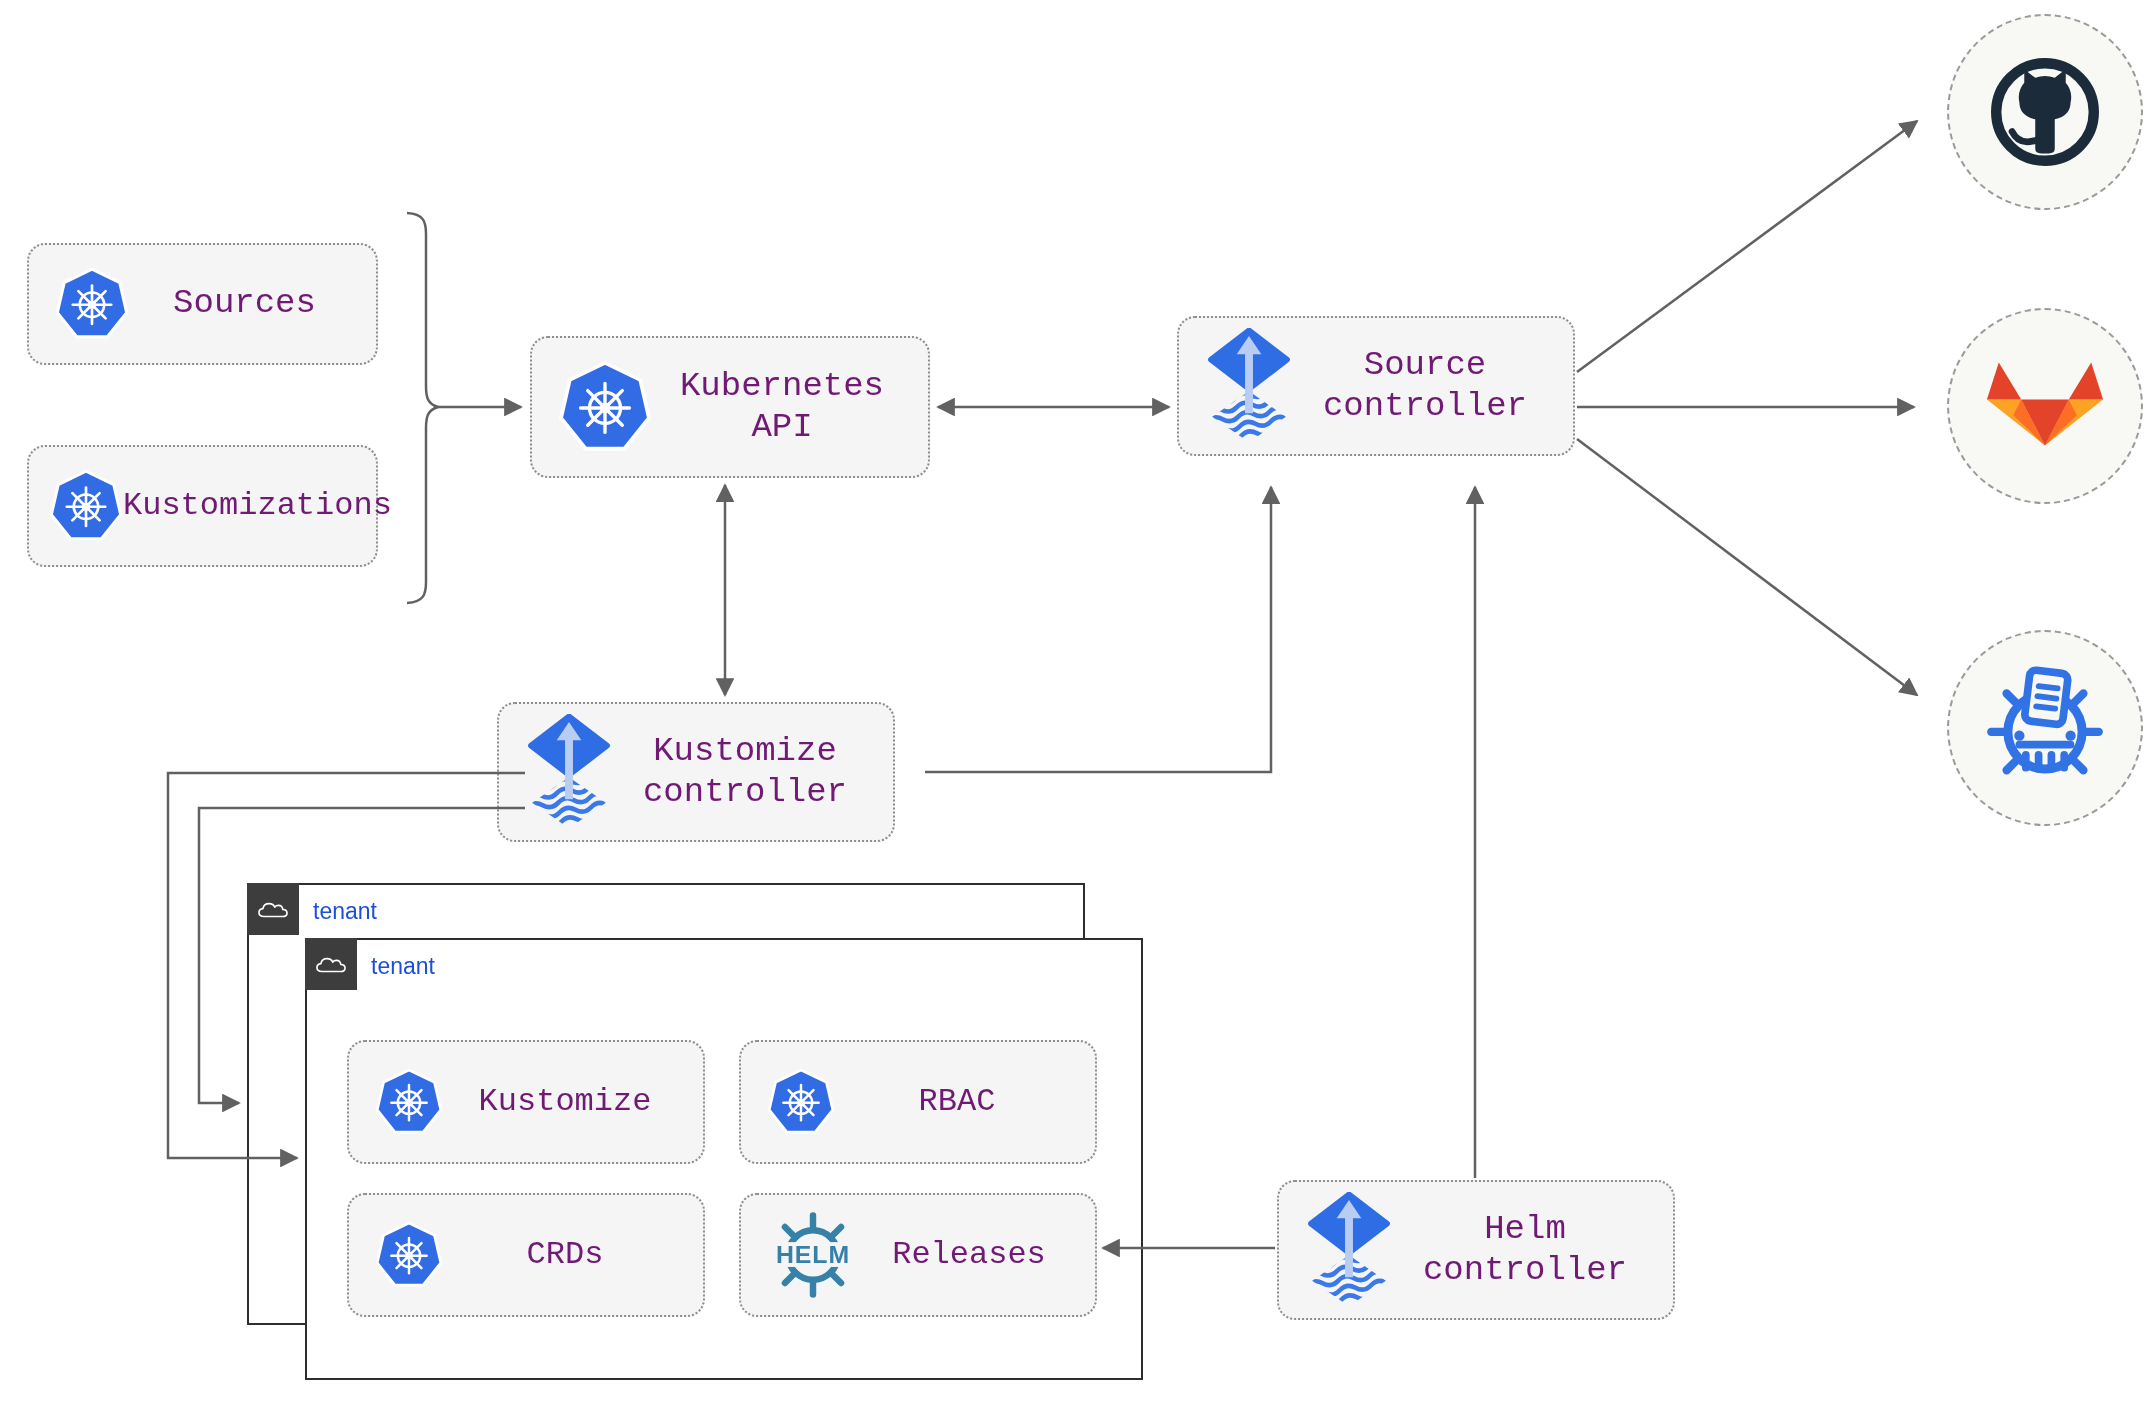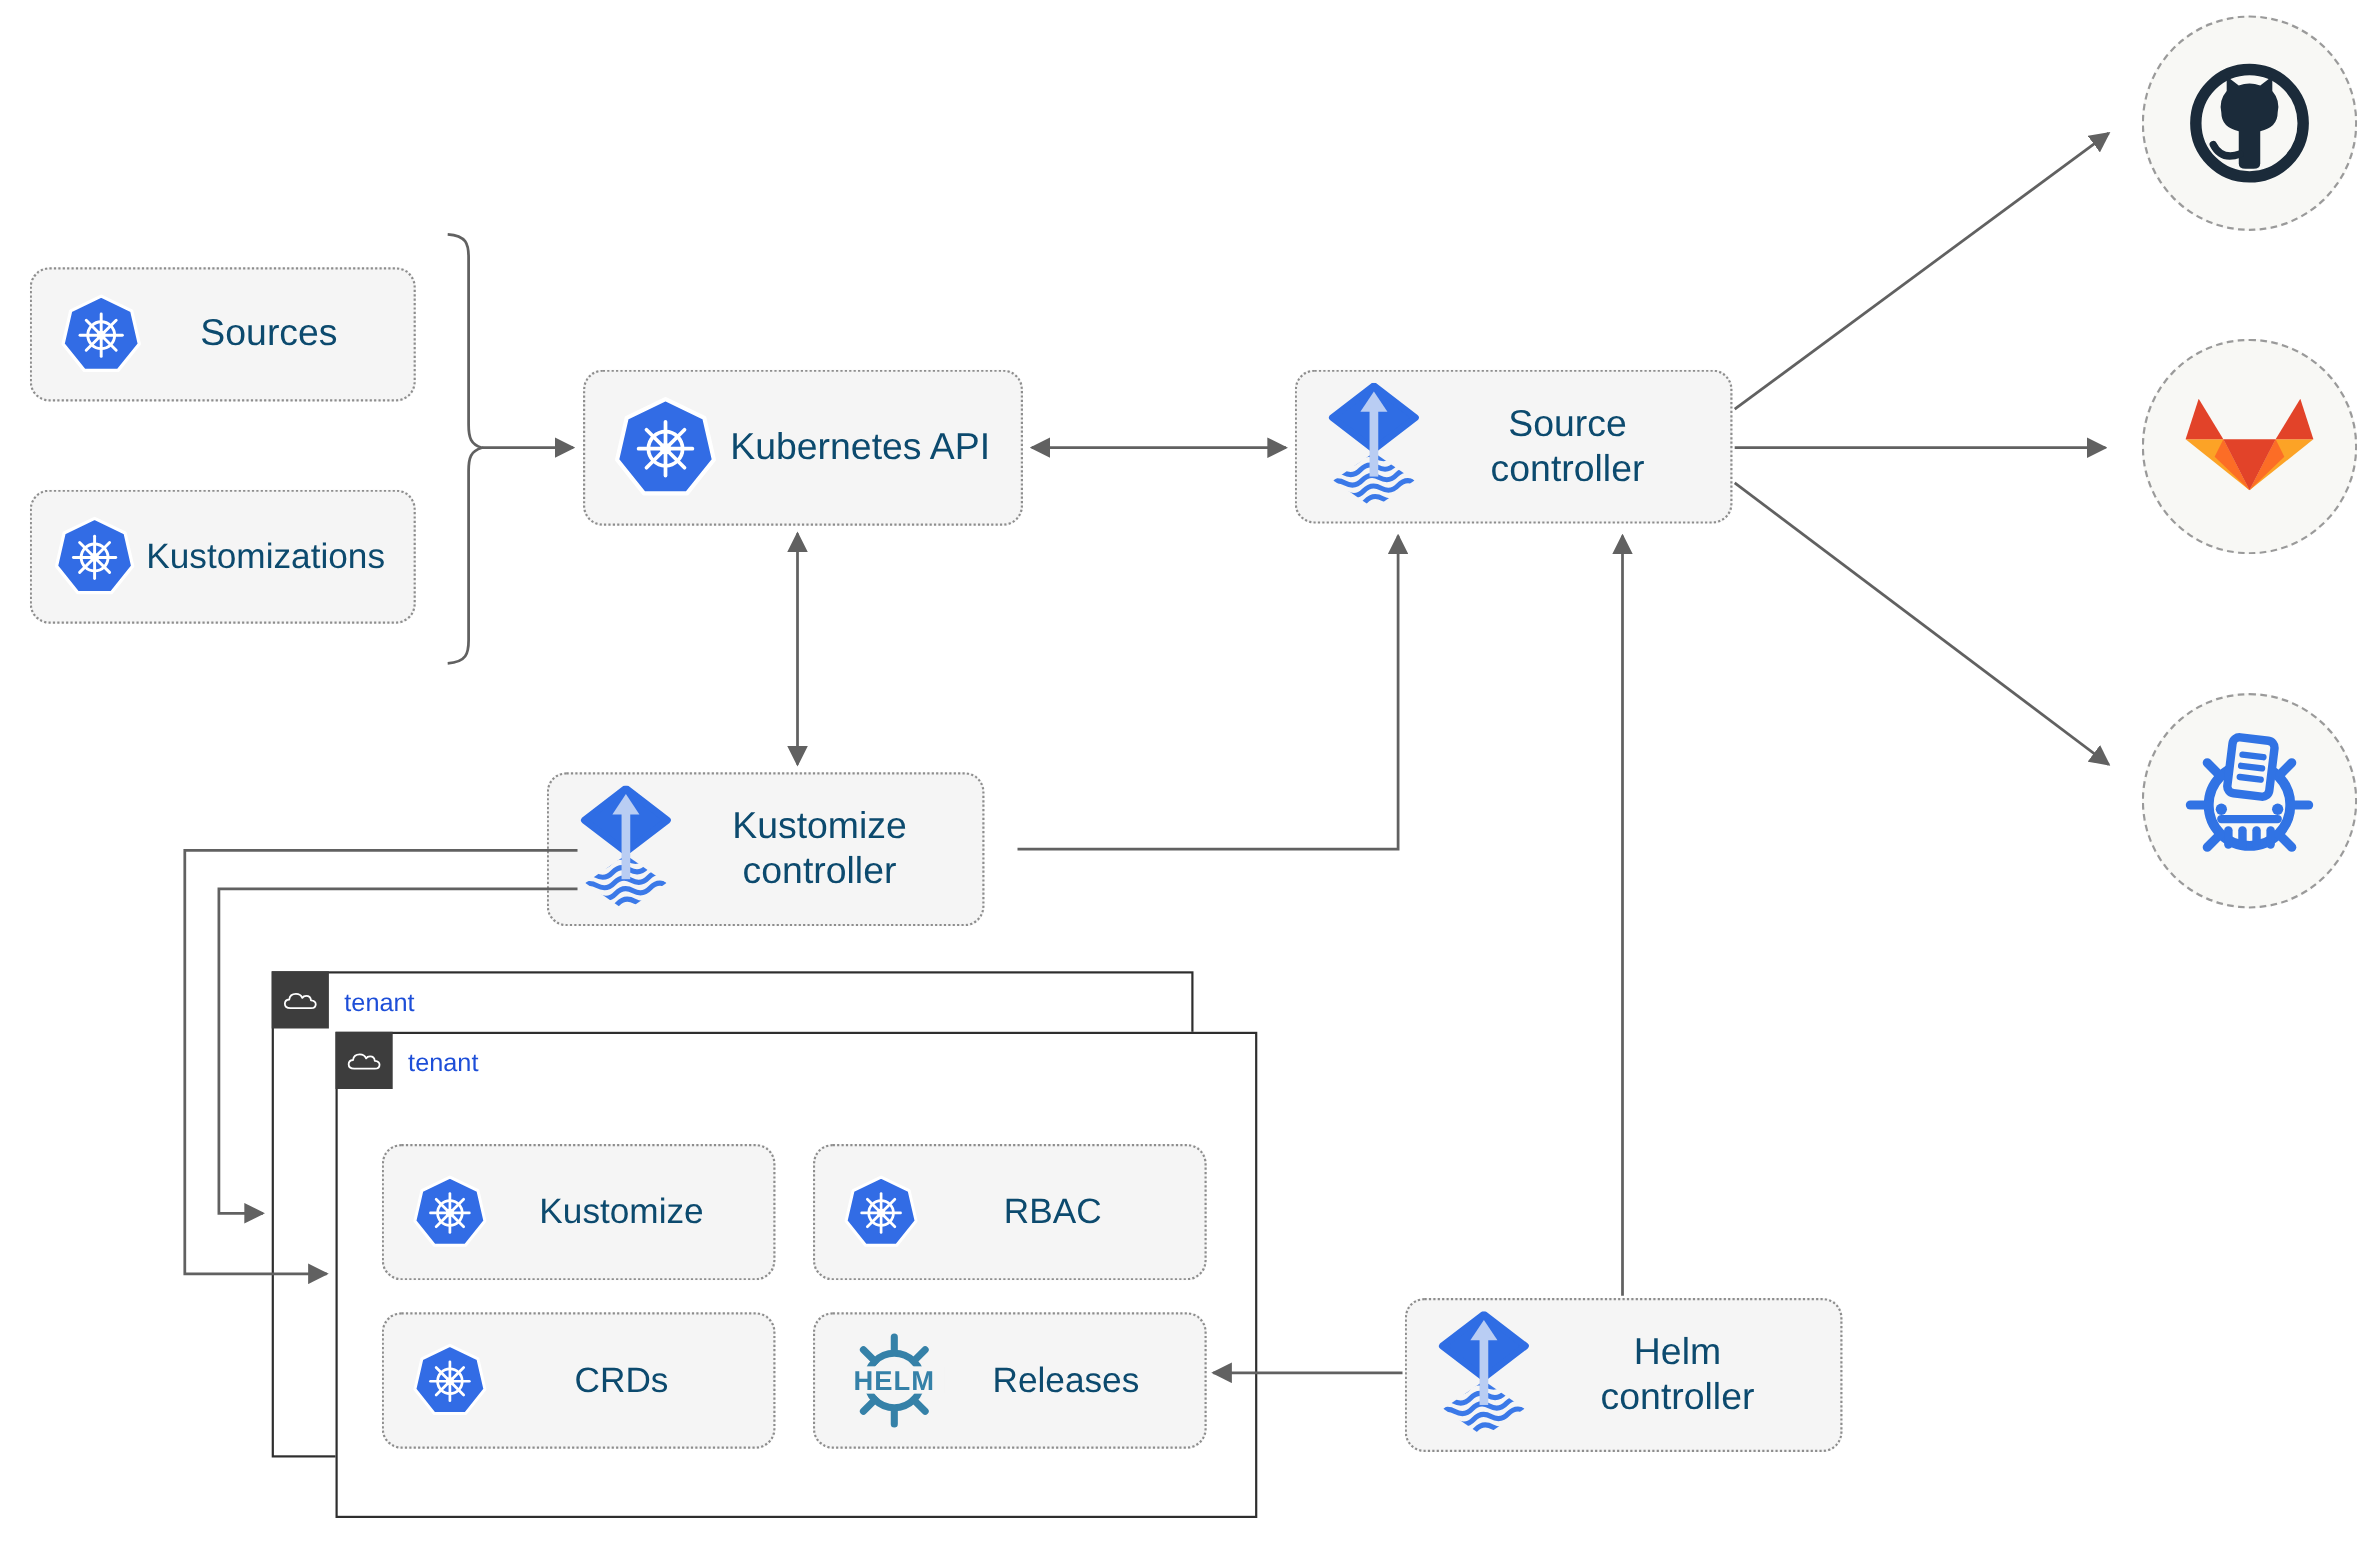--- a/index.html
+++ b/index.html
@@ -3,21 +3,21 @@
 <meta charset="utf-8">
 <style>
   html,body{margin:0;padding:0;background:#ffffff;}
   body{font-family:"Liberation Sans", sans-serif;}
   .canvas{position:relative;width:2144px;height:1407px;background:#ffffff;overflow:hidden;}
 
   
   .node{position:absolute;background:#f5f5f5;border:2px dotted #8d8d8d;border-radius:18px;
         display:flex;align-items:center;box-sizing:border-box;}
   .node .nicon{flex:none;display:flex;align-items:center;justify-content:center;margin-left:26px;}
-  .node .lbl{flex:1;text-align:center;font-size:34px;color:#0c4a6e;padding-right:16px;line-height:1.22;}
+  .node .lbl{flex:1;text-align:center;font-size:34px;color:#701a75;padding-right:16px;line-height:1.22;font-family:Liberation Mono, monospace;}
   .node .lbl.small{font-size:32px;}
 
   
   .tenant{position:absolute;background:#ffffff;border:2px solid #2e2e2e;box-sizing:border-box;}
   .tbadge{position:absolute;top:-2px;left:-2px;width:52px;height:52px;background:#3d3d3d;
           display:flex;align-items:center;justify-content:center;}
   .tlabel{position:absolute;left:64px;top:13px;font-size:23px;color:#1d4ed8;}
 
   
   .hub{position:absolute;width:196px;height:196px;border-radius:50%;border:2px dashed #9a9a9a;
@@ -216,21 +216,21 @@
 
   <div class="node" style="left:530px;top:336px;width:400px;height:142px;">
     <span class="nicon">
       <svg width="94" height="94">
           <use href="#sym-k8s" width="94" height="94"></use>
         </svg>
     </span>
     <span class="lbl">Kubernetes API</span>
   </div>
 
-  <div class="node" style="left:1177px;top:336px;width:398px;height:140px;">
+  <div class="node" style="left:1177px;top:316px;width:398px;height:140px;">
     <span class="nicon">
       <svg width="88" height="116">
           <use href="#sym-flux" width="88" height="116"></use>
         </svg>
     </span>
     <span class="lbl">
       <div>Source</div>
       <div>controller</div>
     </span>
   </div>

